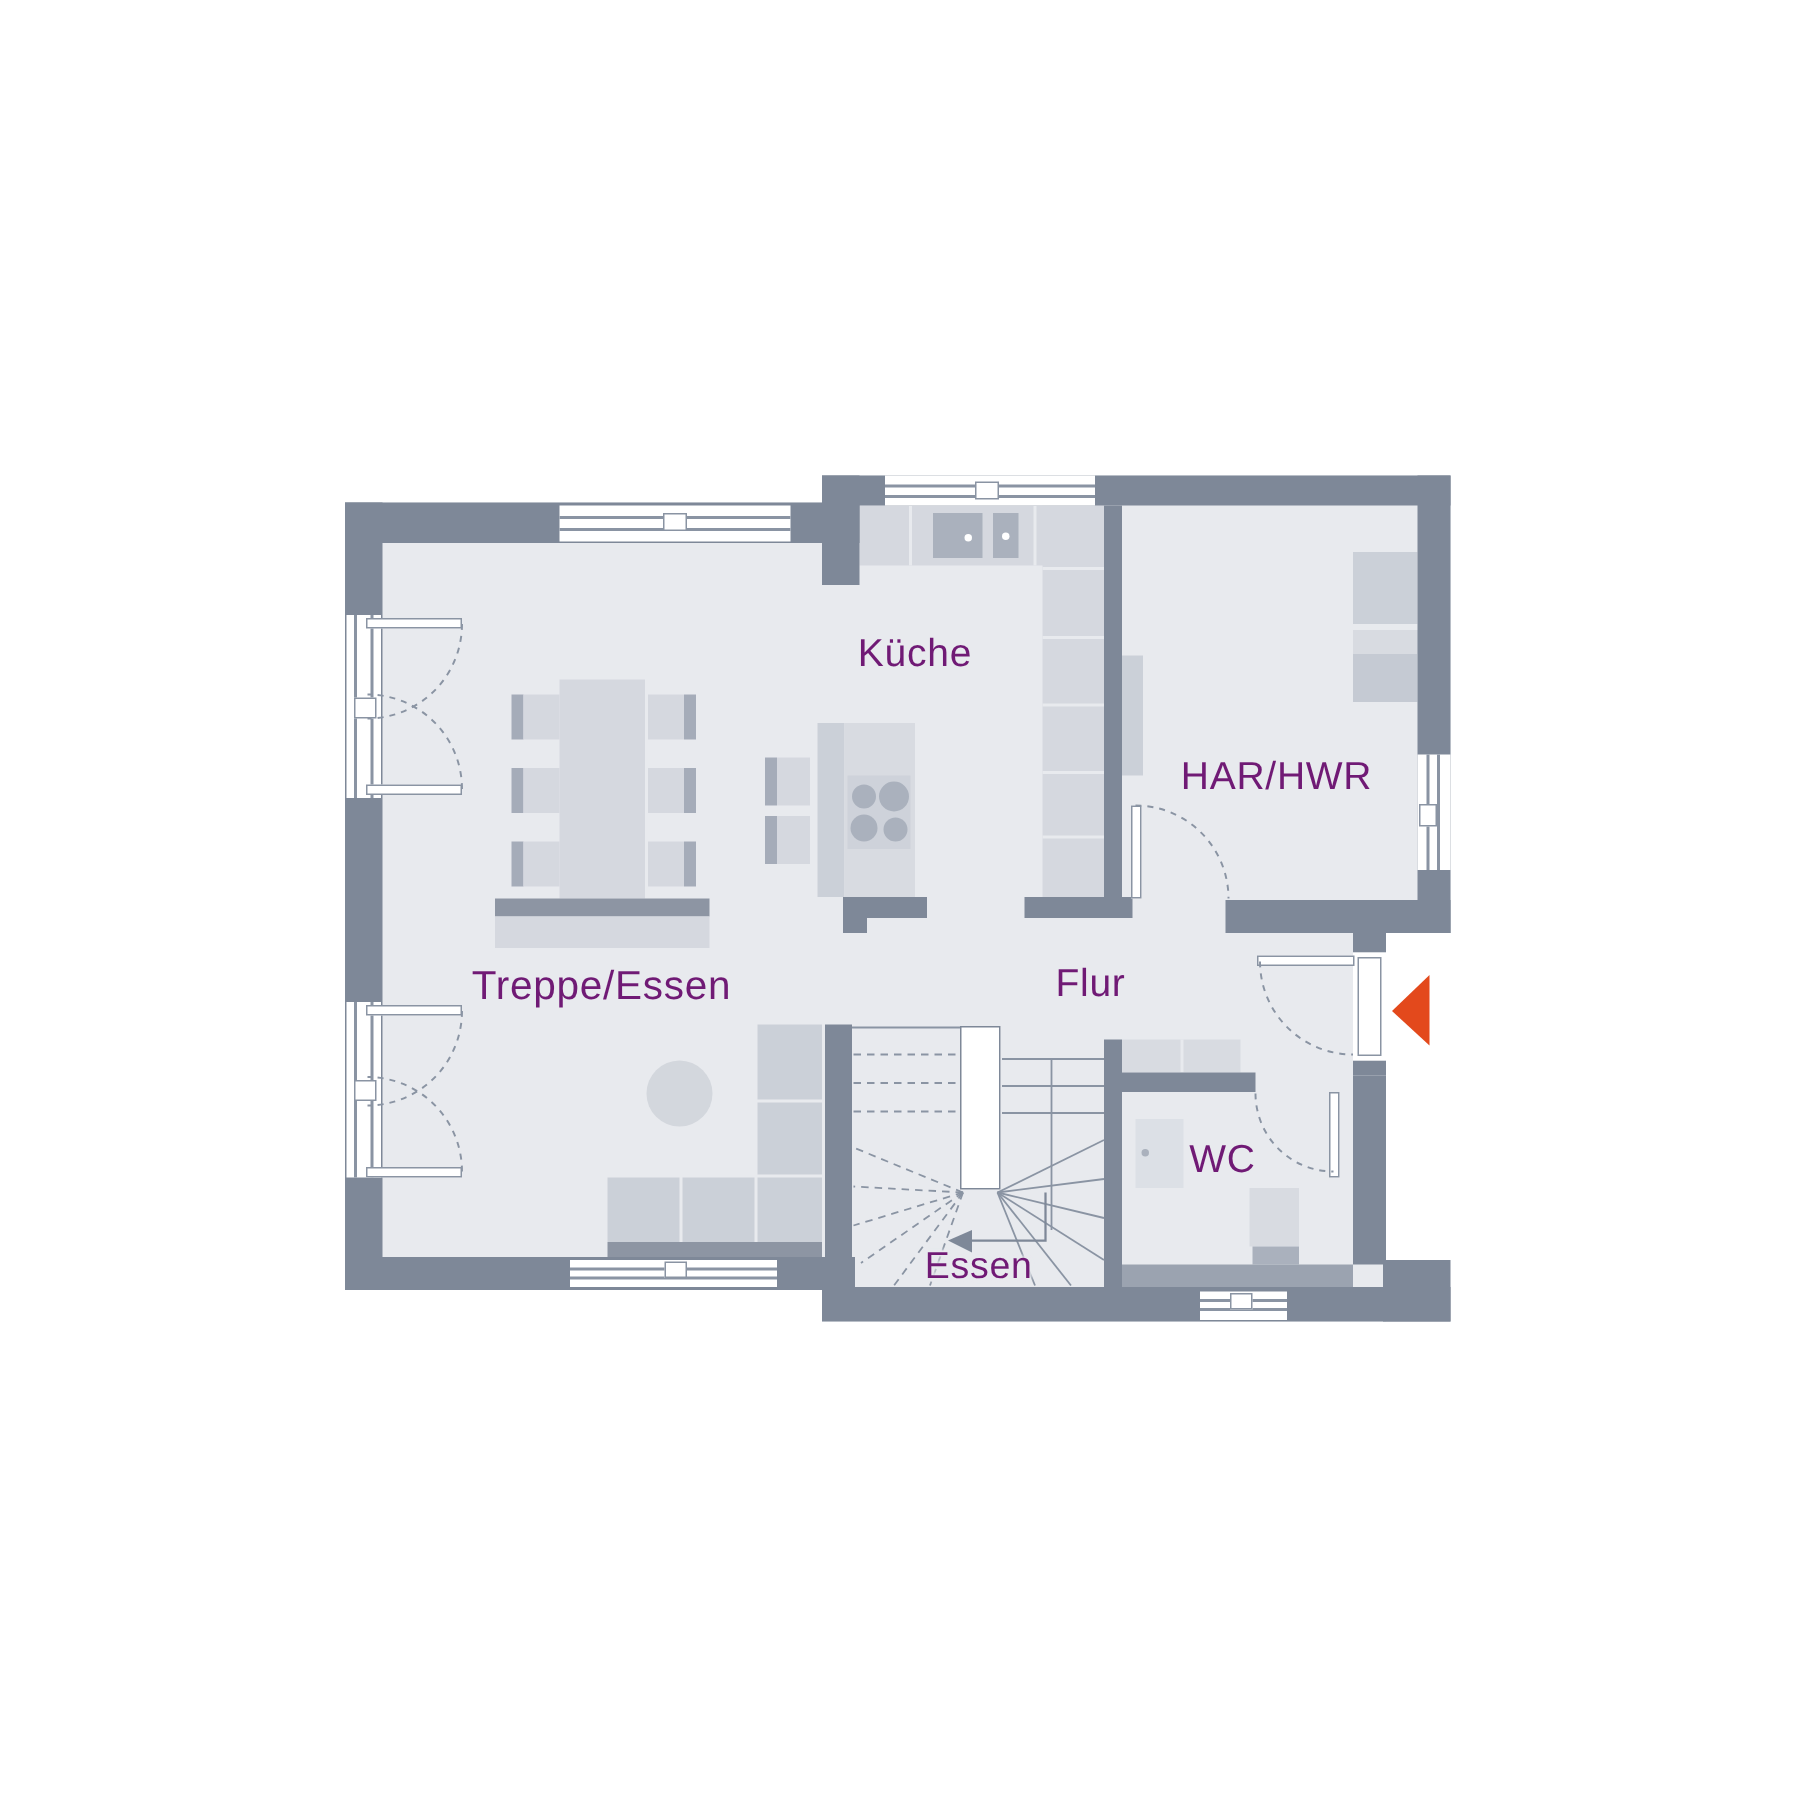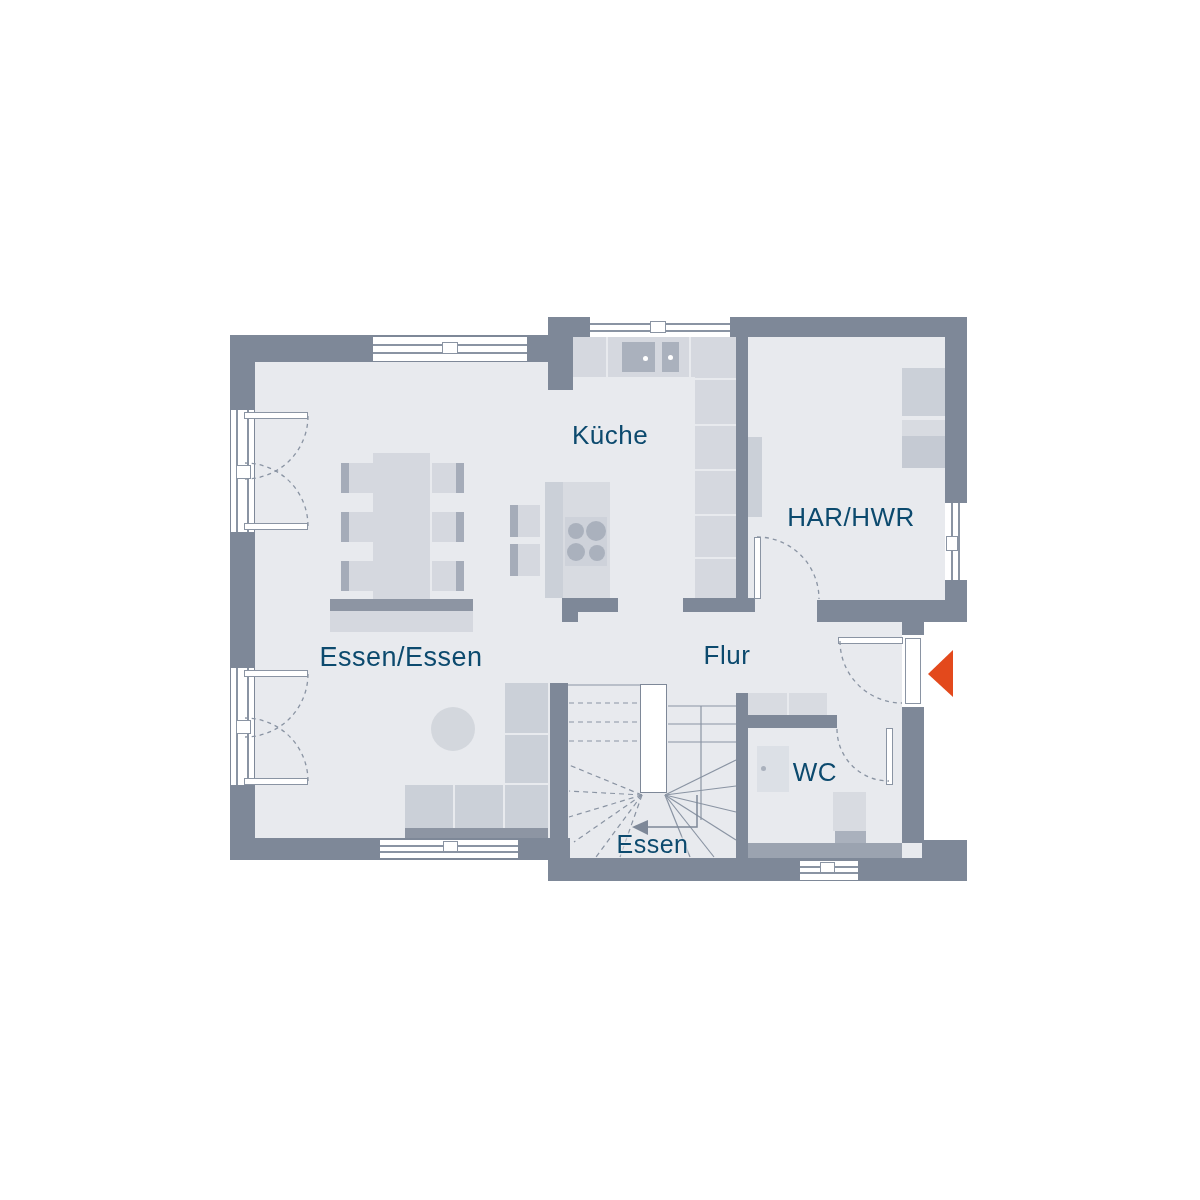--- a/index.html
+++ b/index.html
@@ -11,21 +11,21 @@
   .furn{position:absolute;background:#d5d8df;}
   .furn-mid{position:absolute;background:#cbd0d8;}
   .furn-dark{position:absolute;background:#8d95a3;}
   .fixture{position:absolute;background:#aab1bd;}
   .chair-back{position:absolute;background:#a5acb9;}
   .win{position:absolute;background:#ffffff;}
   .wl-h{position:absolute;left:0;right:0;height:1.5px;background:#8a94a3;}
   .wl-v{position:absolute;top:0;bottom:0;width:1.5px;background:#8a94a3;}
   .wsq{position:absolute;border:1.5px solid #8a94a3;background:#ffffff;box-sizing:border-box;}
   .panel{position:absolute;background:#ffffff;border:1.3px solid #8a94a3;box-sizing:border-box;}
-  .label{position:absolute;color:#0c4a6e;font-size:26px;text-align:center;line-height:1.1;
+  .label{position:absolute;color:#701a75;font-size:26px;text-align:center;line-height:1.1;
          letter-spacing:0.5px;white-space:nowrap;}
   .halo{text-shadow:0 0 3px #e8eaee,0 0 3px #e8eaee,0 0 4px #e8eaee,0 0 4px #e8eaee;}
   .circle{border-radius:50%;}
   svg.overlay{position:absolute;left:0;top:0;}
 </style>
 </head>
 <body>
 
 <div class="stage">
 
@@ -216,18 +216,18 @@
     </g>
 
     <polyline points="697,795 697,827 648,827" fill="none" stroke="#7e8898" stroke-width="1.5"></polyline>
     <polygon points="648,820 648,835 632,827" fill="#7e8898"></polygon>
 
     <polygon points="953,650 928,674 953,697" fill="#e3491c"></polygon>
   </svg>
 
   <div class="label" style="left:545px;top:421px;width:130px;">Küche</div>
   <div class="label" style="left:780px;top:503px;width:142px;">HAR/HWR</div>
-  <div class="label" style="left:308px;top:643px;width:186px;font-size:27px;">Essen/Essen</div>
+  <div class="label" style="left:308px;top:643px;width:186px;font-size:27px;">Treppe/Essen</div>
   <div class="label" style="left:687px;top:641px;width:80px;">Flur</div>
   <div class="label" style="left:782px;top:758px;width:66px;">WC</div>
   <div class="label halo" style="left:600px;top:831px;width:105px;font-size:25px;">Essen</div>
 
 </div>
 
 </body></html>

